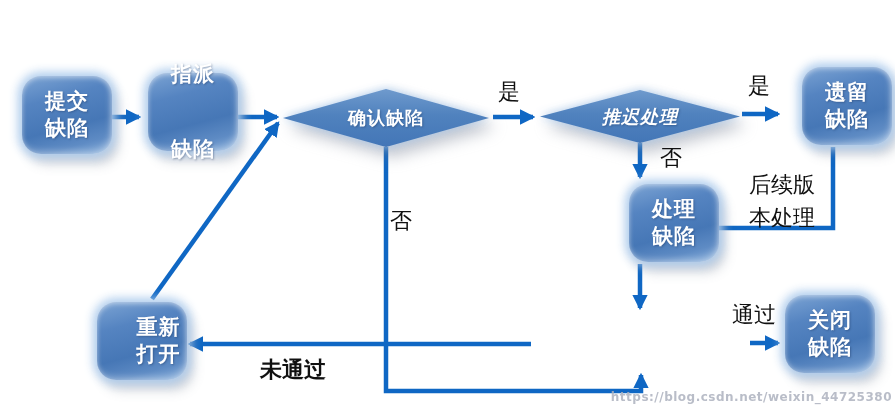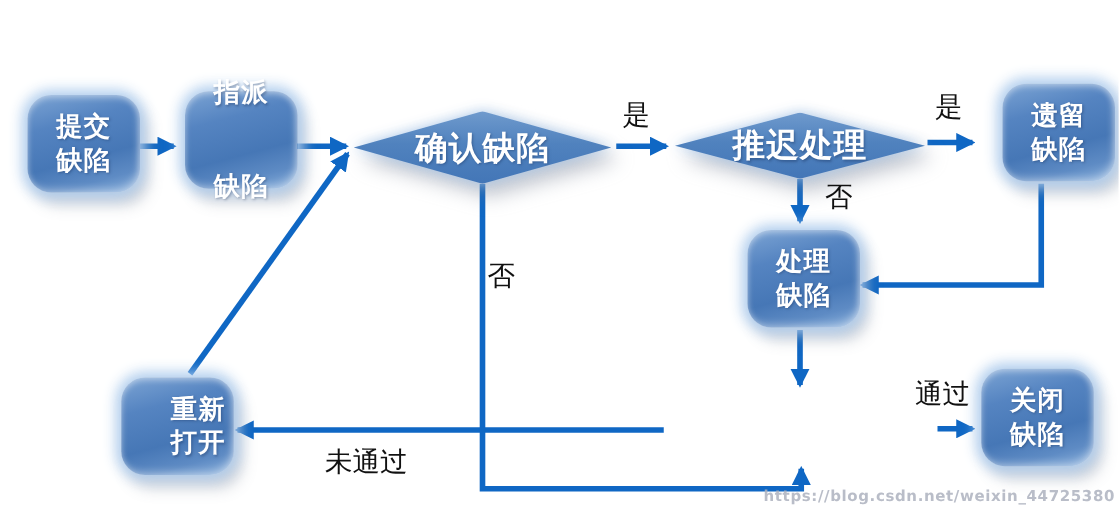--- a/index.html
+++ b/index.html
@@ -56,21 +56,21 @@
   .diamond {
     width: 100%;
     height: 100%;
     clip-path: polygon(50% 0%, 100% 50%, 50% 100%, 0% 50%);
     background: linear-gradient(180deg, #6f9acd 0%, #5082be 45%, #4376b7 100%);
     display: flex;
     align-items: center;
     justify-content: center;
     color: #ffffff;
     font-weight: bold;
-    font-size: 26px;
+    font-size: 18px;
     text-shadow: 1px 1px 2px rgba(20,40,80,0.35);
     letter-spacing: 1px;
   }
   
   .edge-label {
     position: absolute;
     color: #111111;
     font-size: 22px;
     font-weight: 500;
     white-space: nowrap;
@@ -121,42 +121,46 @@
     <span>缺陷</span>
   </div>
   <div class="node" style="left:148px; top:73px;gap:48px;">
     <span>指派</span>
     <span>缺陷</span>
   </div>
   <div class="node" style="left:786px; top:67px;margin-left:16px;">
     <span>遗留</span>
     <span>缺陷</span>
   </div>
-  <div class="node" style="left:598px; top:184px;">
+  <div class="node" style="left:629px; top:184px;">
     <span>处理</span>
     <span>缺陷</span>
   </div>
   <div class="node" style="left:97px;  top:302px;padding-left:33px;">
     <span>重新</span>
     <span>打开</span>
   </div>
   <div class="node" style="left:785px; top:295px;">
     <span>关闭</span>
     <span>缺陷</span>
   </div>
 
   <div class="diamond-wrap" style="left:283px; top:89px;  width:206px; height:58px;">
     <div class="diamond">确认缺陷</div>
   </div>
-  <div class="diamond-wrap" style="left:540px; top:90px;  width:200px; height:53px;">
+  <div class="diamond-wrap" style="left:540px; top:90px;  width:200px; height:53px;font-style:italic;">
     <div class="diamond">推迟处理</div>
   </div>
 
   <div class="edge-label" style="left:498px; top:77px;">是</div>
   <div class="edge-label" style="left:748px; top:71px;">是</div>
   <div class="edge-label" style="left:660px; top:143px;">否</div>
   <div class="edge-label" style="left:390px; top:206px;">否</div>
+  <div class="edge-label multiline" style="left:736px; top:168px; width:92px;">
+    <div>后续版</div>
+    <div>本处理</div>
+  </div>
   <div class="edge-label" style="left:732px; top:300px;font-family:Liberation Mono, monospace;">通过</div>
-  <div class="edge-label" style="left:260px; top:355px;">未通过</div>
+  <div class="edge-label" style="left:260px; top:355px;font-weight:bold;">未通过</div>
 
   <div class="watermark">https://blog.csdn.net/weixin_44725380</div>
 
 </div>
 
 </body></html>

